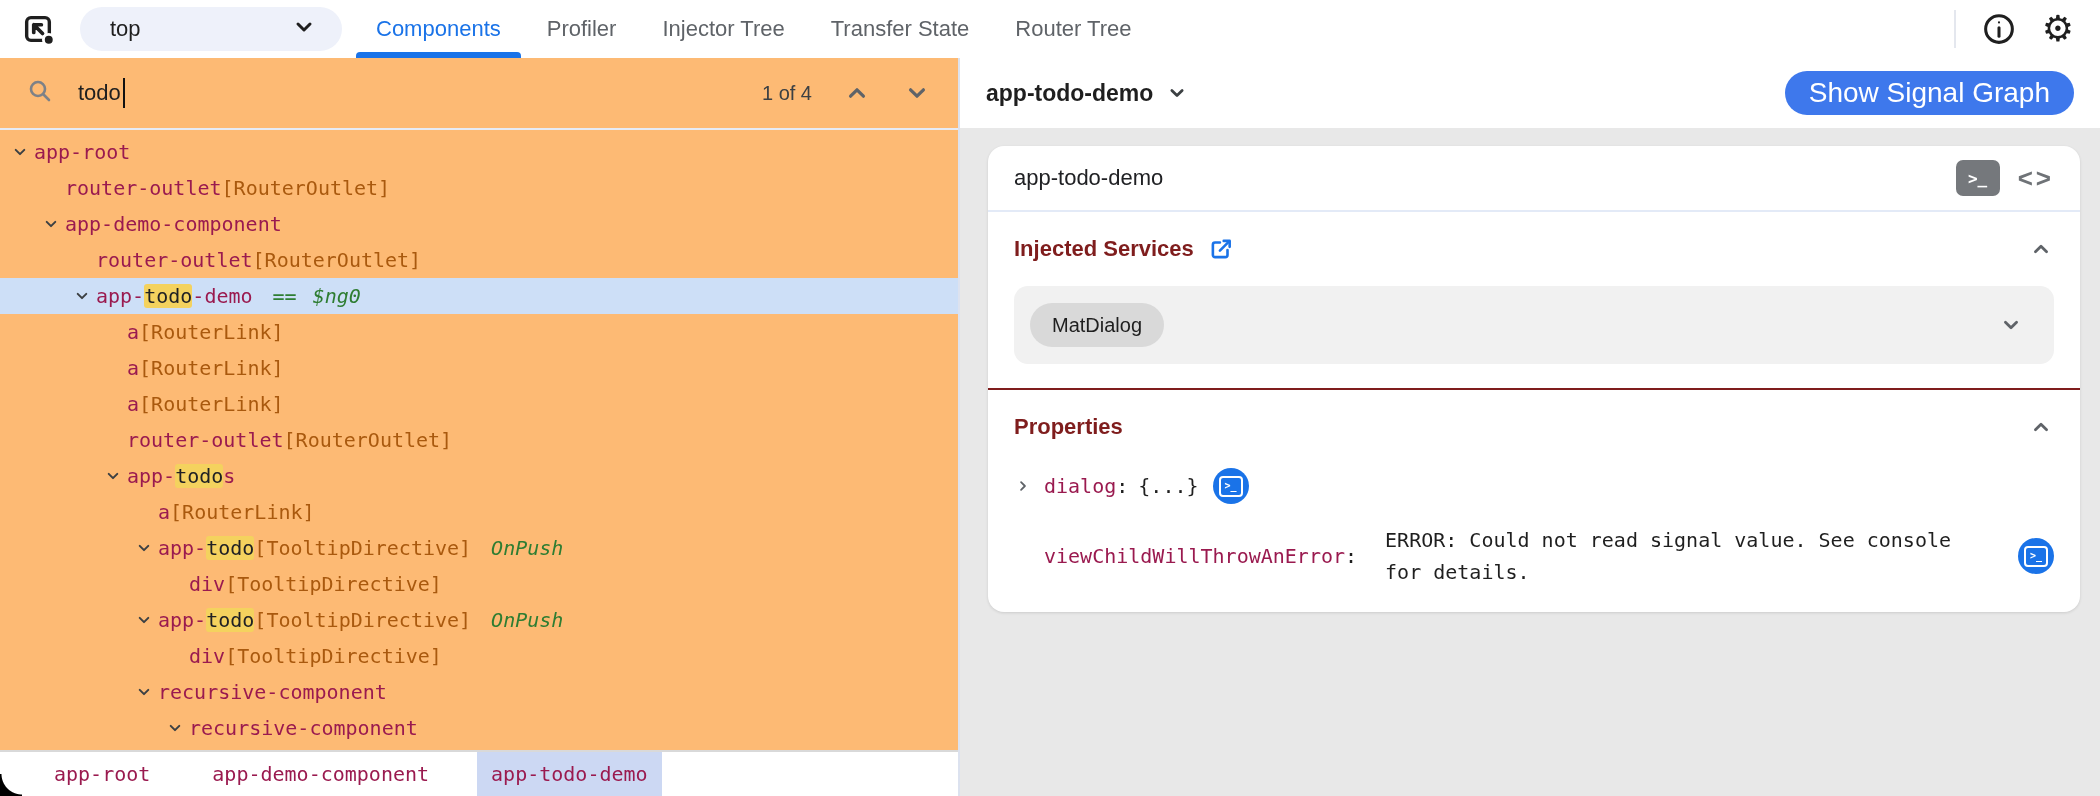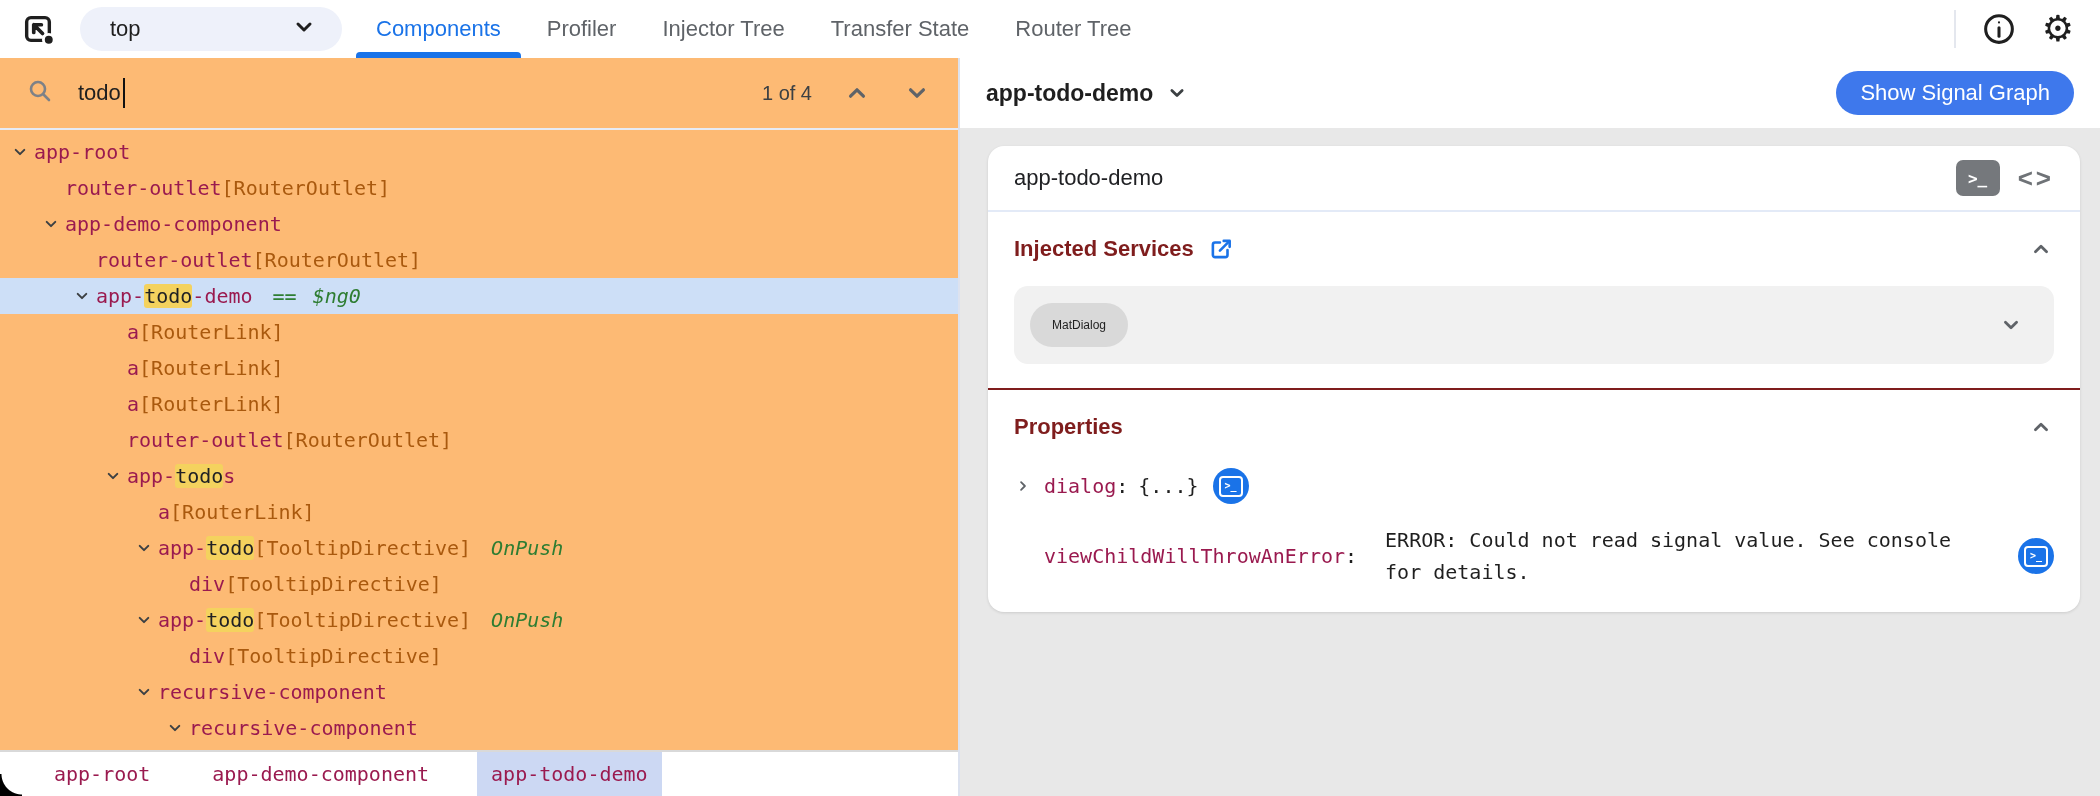--- a/index.html
+++ b/index.html
@@ -47,38 +47,38 @@
   .crumbbar{position:absolute;left:0;right:0;bottom:0;height:44px;background:#fff;border-top:2px solid #d9d9d9;
             display:flex;align-items:stretch;padding-left:40px;gap:34px;
             font-family:"DejaVu Sans Mono",monospace;font-size:20px;}
   .crumb{display:flex;align-items:center;padding:0 14px;color:#9a1a4f;cursor:pointer;white-space:nowrap;}
   .crumb.selected{background:#ccd8f3;}
   .corner{position:absolute;left:0;bottom:0;width:22px;height:22px;
           background:radial-gradient(circle 22px at 100% 0%,#ffffff 20px,#000 21px);}
   
   .detail-header{height:70px;display:flex;align-items:center;padding:0 26px;border-bottom:2px solid #e6ebf5;background:#fff;}
   .detail-title{font-size:23px;font-weight:bold;color:#1f1f1f;display:flex;align-items:center;gap:12px;cursor:pointer;}
-  .signal-btn{margin-left:auto;height:44px;background:#3e78ec;color:#fff;font-size:22px;border:none;
+  .signal-btn{margin-left:auto;height:44px;background:#3e78ec;color:#fff;font-size:28px;border:none;
               border-radius:22px;padding:0 24px;display:flex;align-items:center;cursor:pointer;font-family:inherit;}
   .detail-content{position:absolute;top:70px;left:0;right:0;bottom:0;background:#e8e8e8;}
   .card{margin:18px 20px 0 28px;background:#fff;border-radius:16px;box-shadow:0 1px 3px rgba(0,0,0,.12);}
   .card-title-row{height:64px;display:flex;align-items:center;padding:0 26px;border-bottom:2px solid #e3eaf7;}
   .card-title{font-size:22px;color:#202124;}
   .card-icons{margin-left:auto;display:flex;align-items:center;gap:18px;}
   .termbadge{width:44px;height:36px;border-radius:7px;background:#75787c;color:#fff;display:flex;align-items:center;
              justify-content:center;font-family:"DejaVu Sans Mono",monospace;font-size:16px;font-weight:bold;cursor:pointer;}
   .codeicon{font-size:26px;font-weight:600;color:#6f7377;letter-spacing:3px;cursor:pointer;}
   .section{padding:20px 26px 24px 26px;}
   .section + .section{border-top:2px solid #7f1d1d;}
   .section-title-row{display:flex;align-items:center;gap:14px;height:34px;}
   .section-title{font-size:22px;font-weight:bold;color:#7f1d1d;}
   .collapse{margin-left:auto;cursor:pointer;display:flex;}
   .graybox{margin-top:20px;height:78px;background:#f1f1f1;border-radius:14px;display:flex;align-items:center;padding:0 30px 0 16px;}
   .service-chip{height:44px;background:#d9d9d9;border-radius:22px;display:flex;align-items:center;padding:0 22px;
-                font-size:12px;color:#1f1f1f;cursor:pointer;}
+                font-size:20px;color:#1f1f1f;cursor:pointer;}
   .graybox .collapse{margin-left:auto;}
   .props{margin-top:24px;font-family:"DejaVu Sans Mono",monospace;font-size:20px;}
   .prow{display:flex;align-items:center;min-height:36px;}
   .prow + .prow{margin-top:20px;}
   .pexp{width:30px;display:flex;align-items:center;flex:none;cursor:pointer;}
   .pname{color:#9a1a4f;white-space:nowrap;}
   .pname.indent{margin-left:30px;}
   .pcolon{color:#1f1f1f;}
   .ppreview{color:#1f1f1f;margin-left:10px;}
   .pvalue{color:#1f1f1f;margin-left:28px;width:600px;line-height:1.6;}

